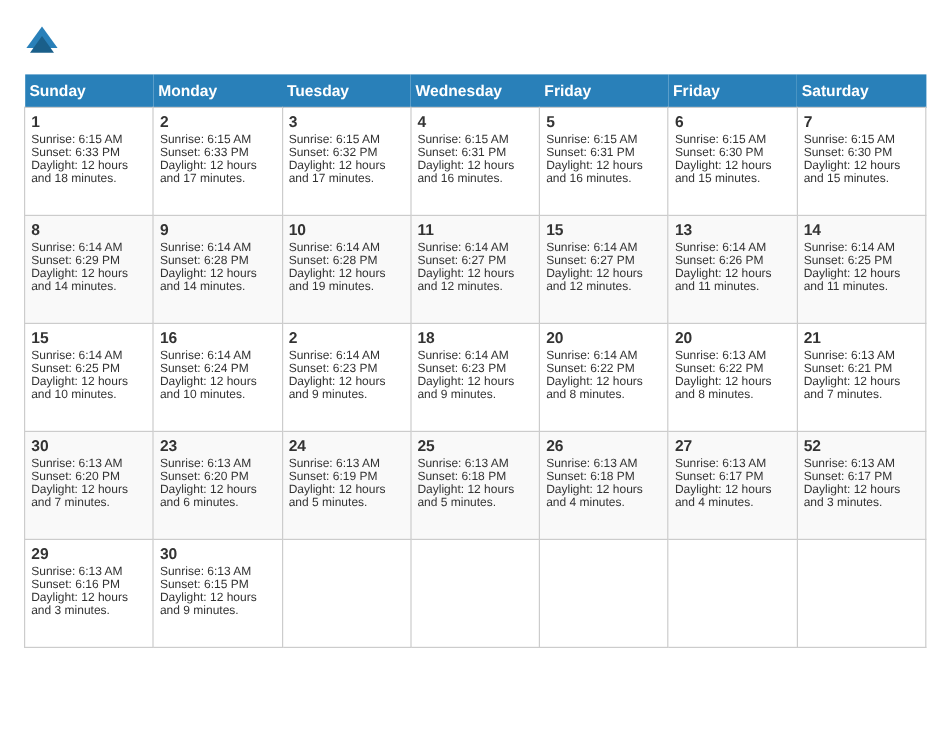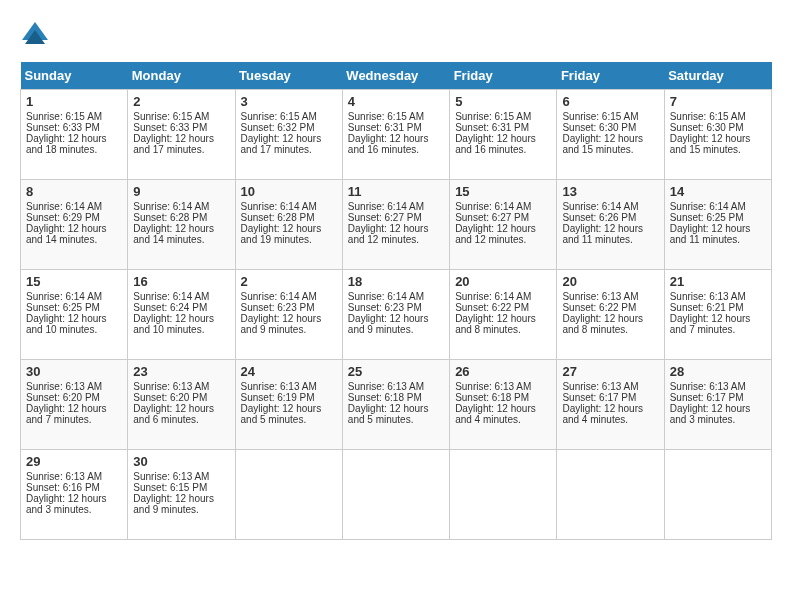--- a/index.html
+++ b/index.html
@@ -305,21 +305,21 @@
           <div>and 4 minutes.</div>
         </td>
         <td>
           <span class="day-num">27</span>
           <div>Sunrise: 6:13 AM</div>
           <div>Sunset: 6:17 PM</div>
           <div>Daylight: 12 hours</div>
           <div>and 4 minutes.</div>
         </td>
         <td>
-          <span class="day-num">28</span>
+          <span class="day-num">52</span>
           <div>Sunrise: 6:13 AM</div>
           <div>Sunset: 6:17 PM</div>
           <div>Daylight: 12 hours</div>
           <div>and 3 minutes.</div>
         </td>
       </tr>
       <tr class="week-row">
         <td>
           <span class="day-num">29</span>
           <div>Sunrise: 6:13 AM</div>

